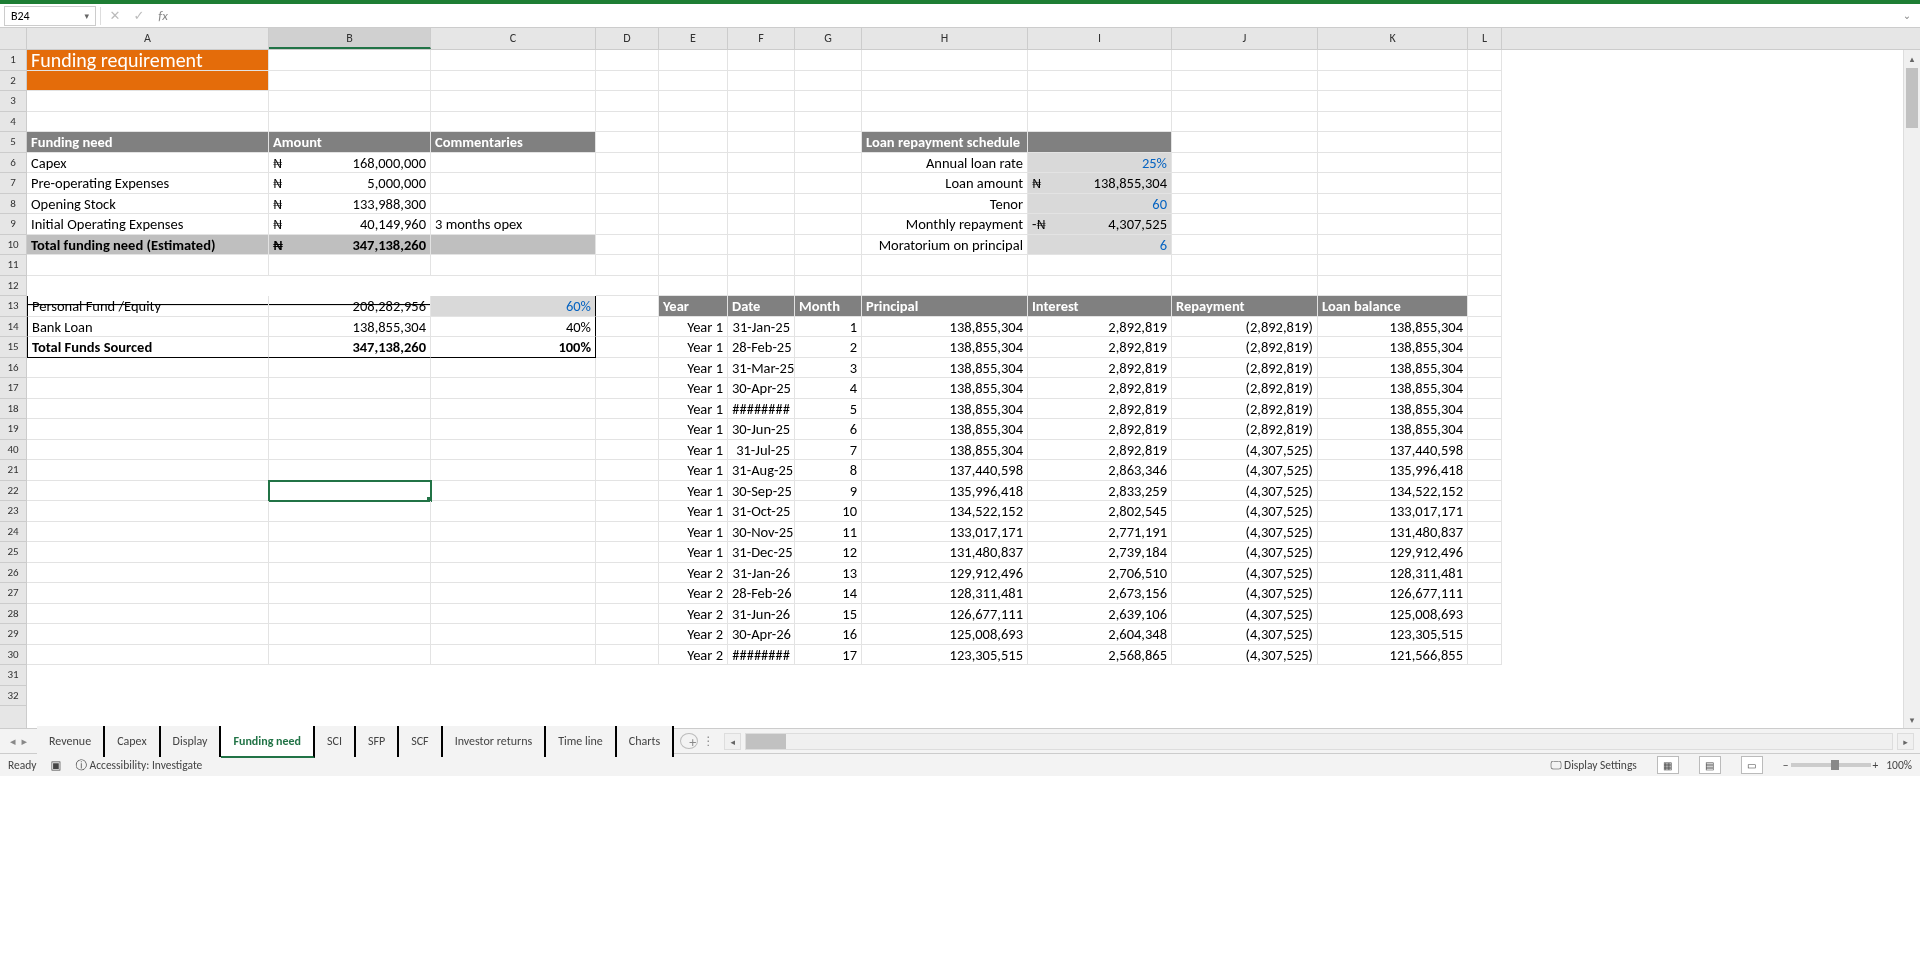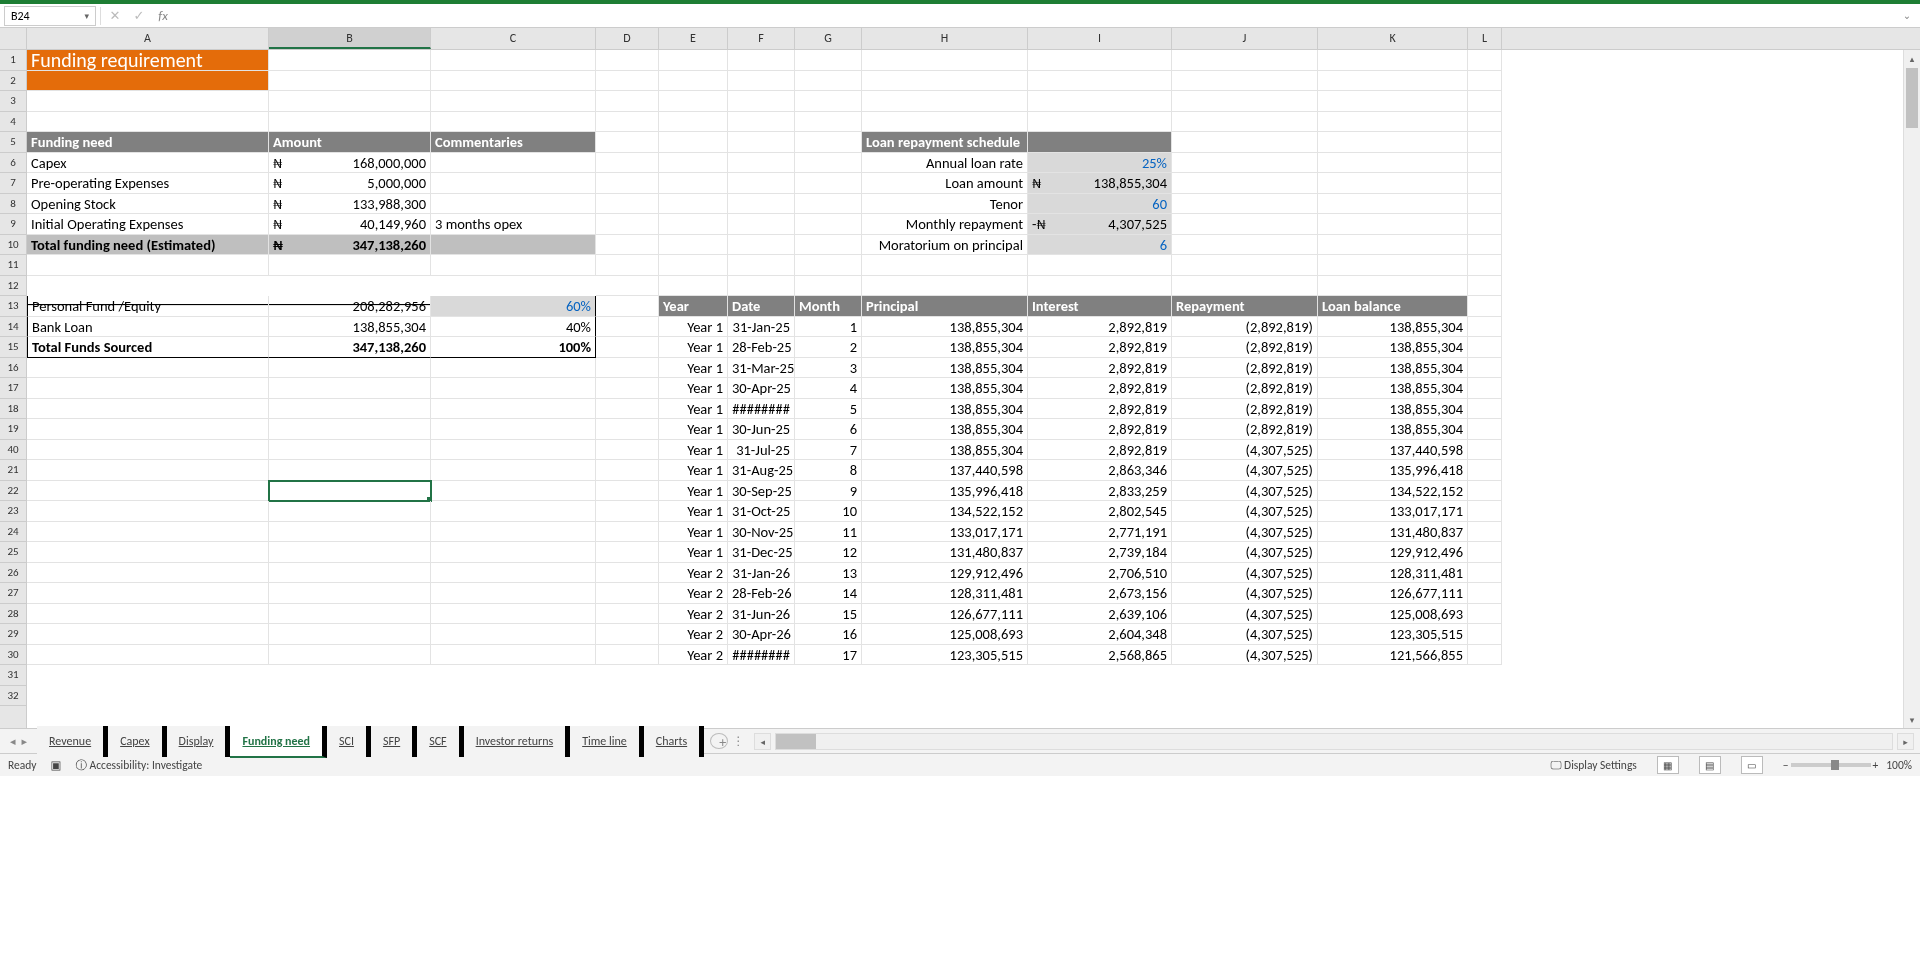--- a/index.html
+++ b/index.html
@@ -46,21 +46,21 @@
 .sel-cell { outline: 2px solid #217346; outline-offset: -1px; background: #fff; position: relative; }
 .sel-handle { position: absolute; right: -3px; bottom: -3px; width: 6px; height: 6px; background: #217346; }
 
 .vscroll { position: absolute; right: 0; top: 22px; bottom: 0; width: 17px; background: #f0f0f0; border-left: 1px solid #ddd; }
 .vscroll-arrow { height: 17px; text-align: center; font-size: 9px; color: #666; line-height: 17px; background: #f0f0f0; }
 .vscroll-thumb { position: absolute; left: 2px; right: 2px; top: 18px; height: 60px; background: #c1c1c1; }
 
 .sheet-tabs { display: flex; align-items: center; height: 25px; background: #f3f3f3; border-top: 1px solid #ccc; font-size: 12px; }
 .st-nav { display: flex; gap: 6px; padding: 0 10px; color: #888; }
 .st-nav span { font-size: 11px; }
-.tab { padding: 8px 12px; border-right: 5px solid #000000; background: #f3f3f3; color: #444; cursor: pointer; text-decoration: underline; }
+.tab { padding: 8px 12px; border-right: 2px solid #000000; background: #f3f3f3; color: #444; cursor: pointer; }
 .tab.active { background: #fff; color: #217346; font-weight: bold; border-bottom: 2px solid #217346; margin-bottom: -1px; }
 .tab-add { padding: 3px 8px; color: #888; font-size: 14px; border: 1px solid #bbb; border-radius: 50%; width: 16px; height: 16px; line-height: 12px; text-align: center; margin-left: 6px; }
 .hscroll { flex: 1; display: flex; align-items: center; padding: 0 6px; gap: 4px; }
 .hscroll-btn { width: 17px; height: 17px; background: #f0f0f0; border: 1px solid #ddd; text-align: center; font-size: 9px; line-height: 15px; color: #666; }
 .hscroll-track { flex: 1; height: 17px; background: #f0f0f0; border: 1px solid #ddd; position: relative; }
 .hscroll-thumb { position: absolute; left: 0; top: 0; bottom: 0; width: 40px; background: #c1c1c1; }
 
 .statusbar { display: flex; align-items: center; height: 23px; background: #f3f3f3; border-top: 1px solid #ccc; font-size: 11.5px; color: #444; padding: 0 8px; gap: 14px; }
 .sb-right { margin-left: auto; display: flex; align-items: center; gap: 20px; }
 .sb-iconbtn { width: 22px; height: 18px; border: 1px solid #bbb; display: inline-flex; align-items: center; justify-content: center; font-size: 10px; background: #fff; }

